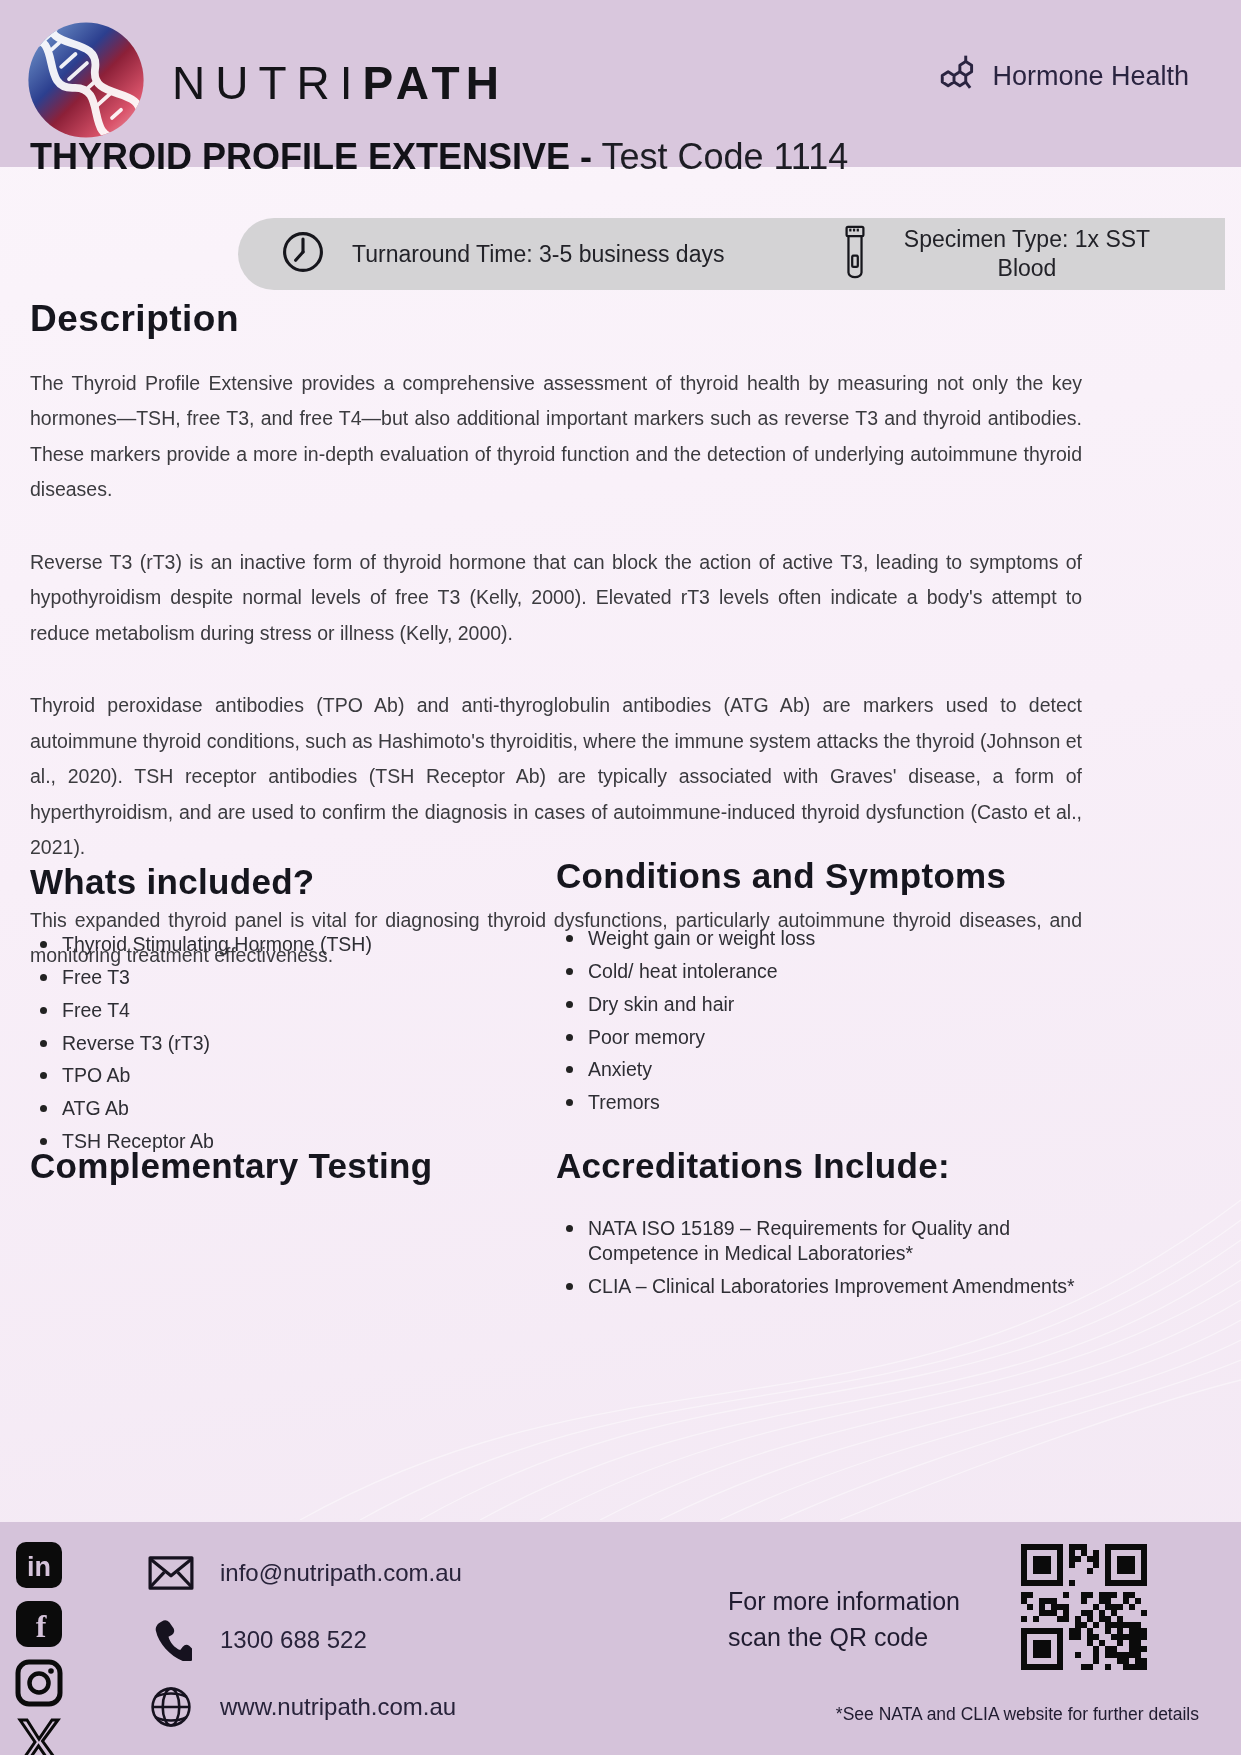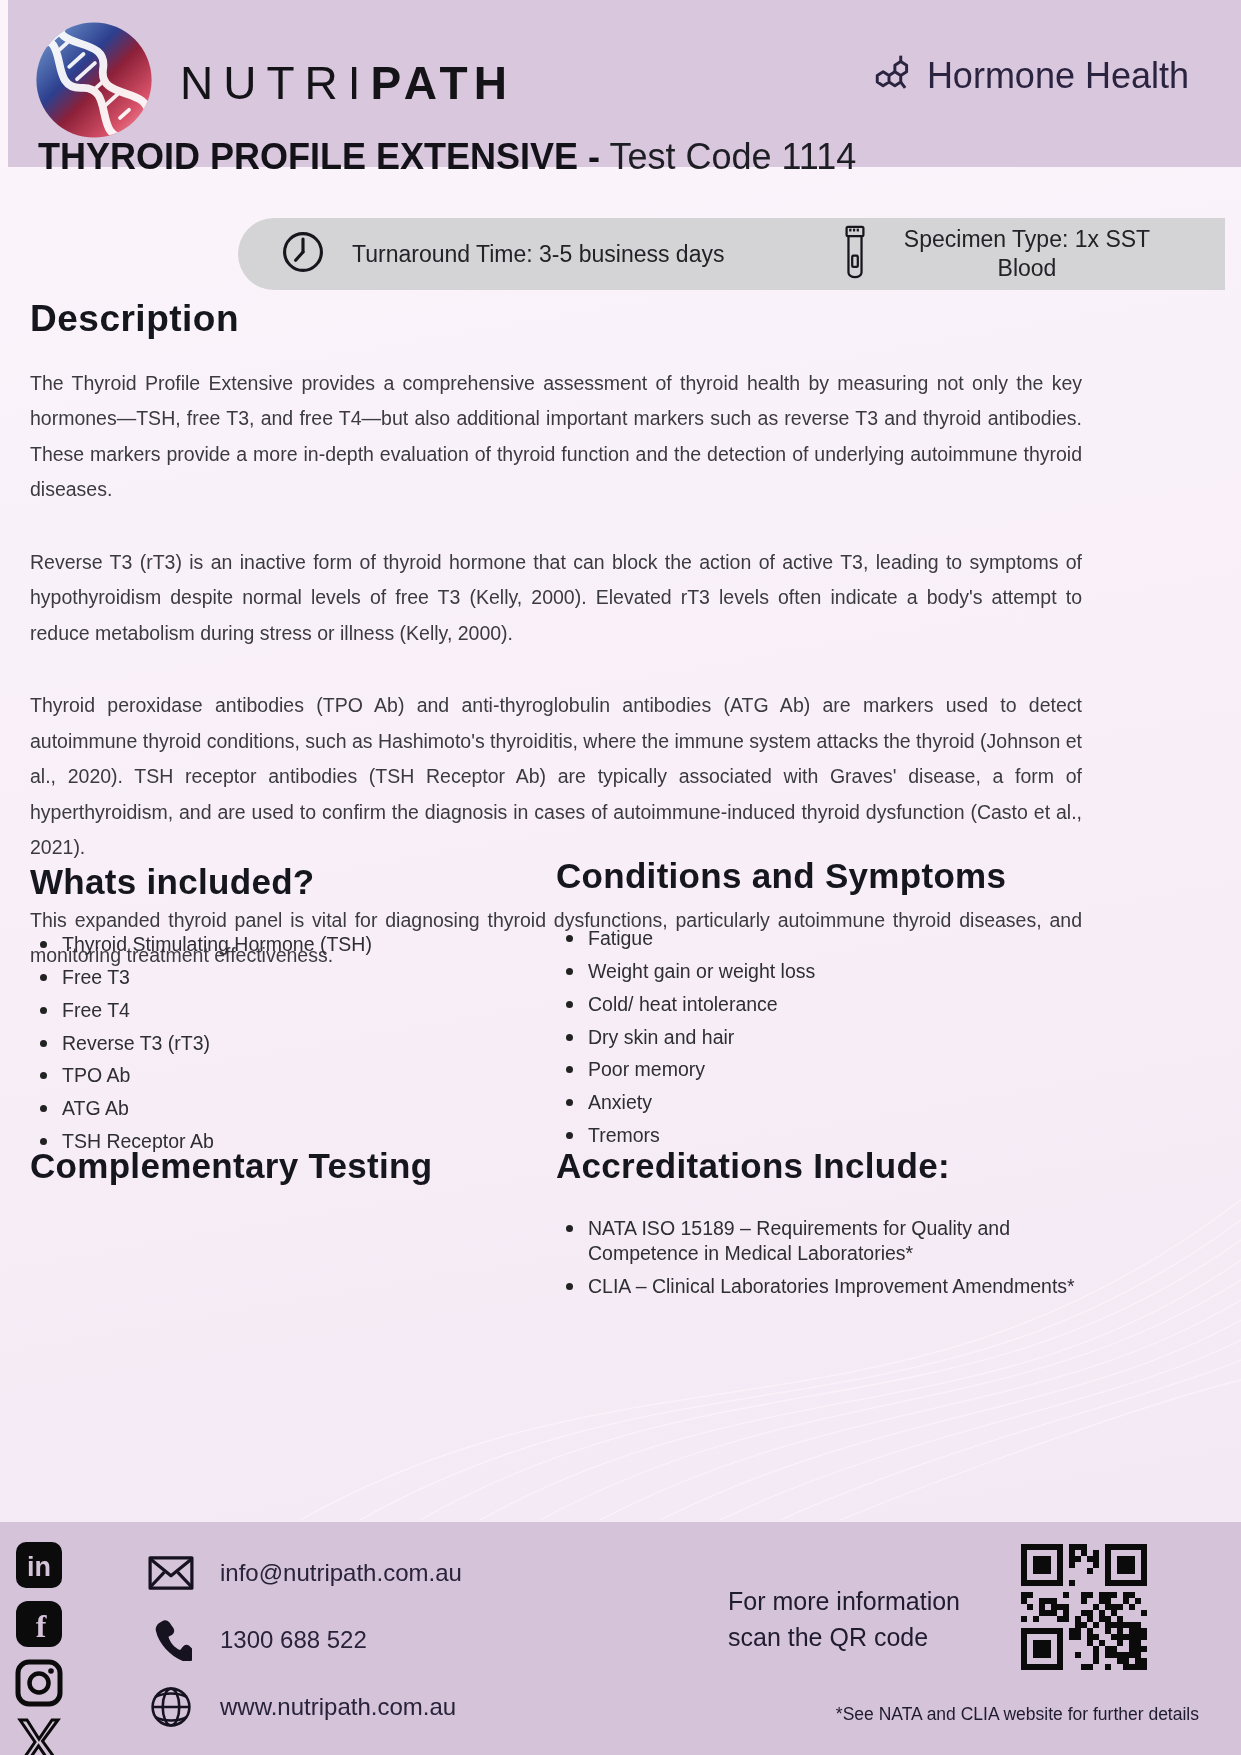--- a/index.html
+++ b/index.html
@@ -7,35 +7,35 @@
   body { font-family:"Liberation Sans", sans-serif; }
 
   .page {
     position:relative; width:1241px; height:1755px; margin:0 auto;
     background:linear-gradient(170deg,#fbf5fb 0%, #f8eff8 45%, #f2e7f3 100%);
     overflow:hidden;
   }
 
   
   .header {
-    position:absolute; top:0; left:8px; right:0; height:167px;
+    position:absolute; top:0; left:0; right:0; height:167px;
     background:#d9c7dd;
   }
   .logo { position:absolute; left:26px; top:20px; width:120px; height:120px; }
   .wordmark {
     position:absolute; left:172px; top:56px;
     font-size:46px; color:#141418; letter-spacing:10px; font-weight:300;
     white-space:nowrap;
   }
   .wordmark .bold { font-weight:700; letter-spacing:6px; }
   .category {
     position:absolute; right:52px; top:52px;
     display:flex; align-items:center; gap:16px;
   }
-  .category-label { font-size:36px; color:#2a2440; }
+  .category-label { font-size:27px; color:#2a2440; }
   .page-title {
     position:absolute; left:30px; top:136px; white-space:nowrap;
     font-size:36px; color:#121218;
   }
   .page-title .bold { font-weight:800; }
   .page-title .regular { font-weight:400; color:#1d1d24; }
 
   
   .info-pill {
     position:absolute; left:238px; top:218px; right:16px; height:72px;
@@ -211,21 +211,20 @@
       <li>Reverse T3 (rT3)</li>
       <li>TPO Ab</li>
       <li>ATG Ab</li>
       <li>TSH Receptor Ab</li>
     </ul>
   </div>
 
   <div class="col-block conditions">
     <h2>Conditions and Symptoms</h2>
     <ul>
-      <li>Fatigue</li>
       <li>Weight gain or weight loss</li>
       <li>Cold/ heat intolerance</li>
       <li>Dry skin and hair</li>
       <li>Poor memory</li>
       <li>Anxiety</li>
       <li>Tremors</li>
     </ul>
   </div>
 
   <div class="col-block complementary">

